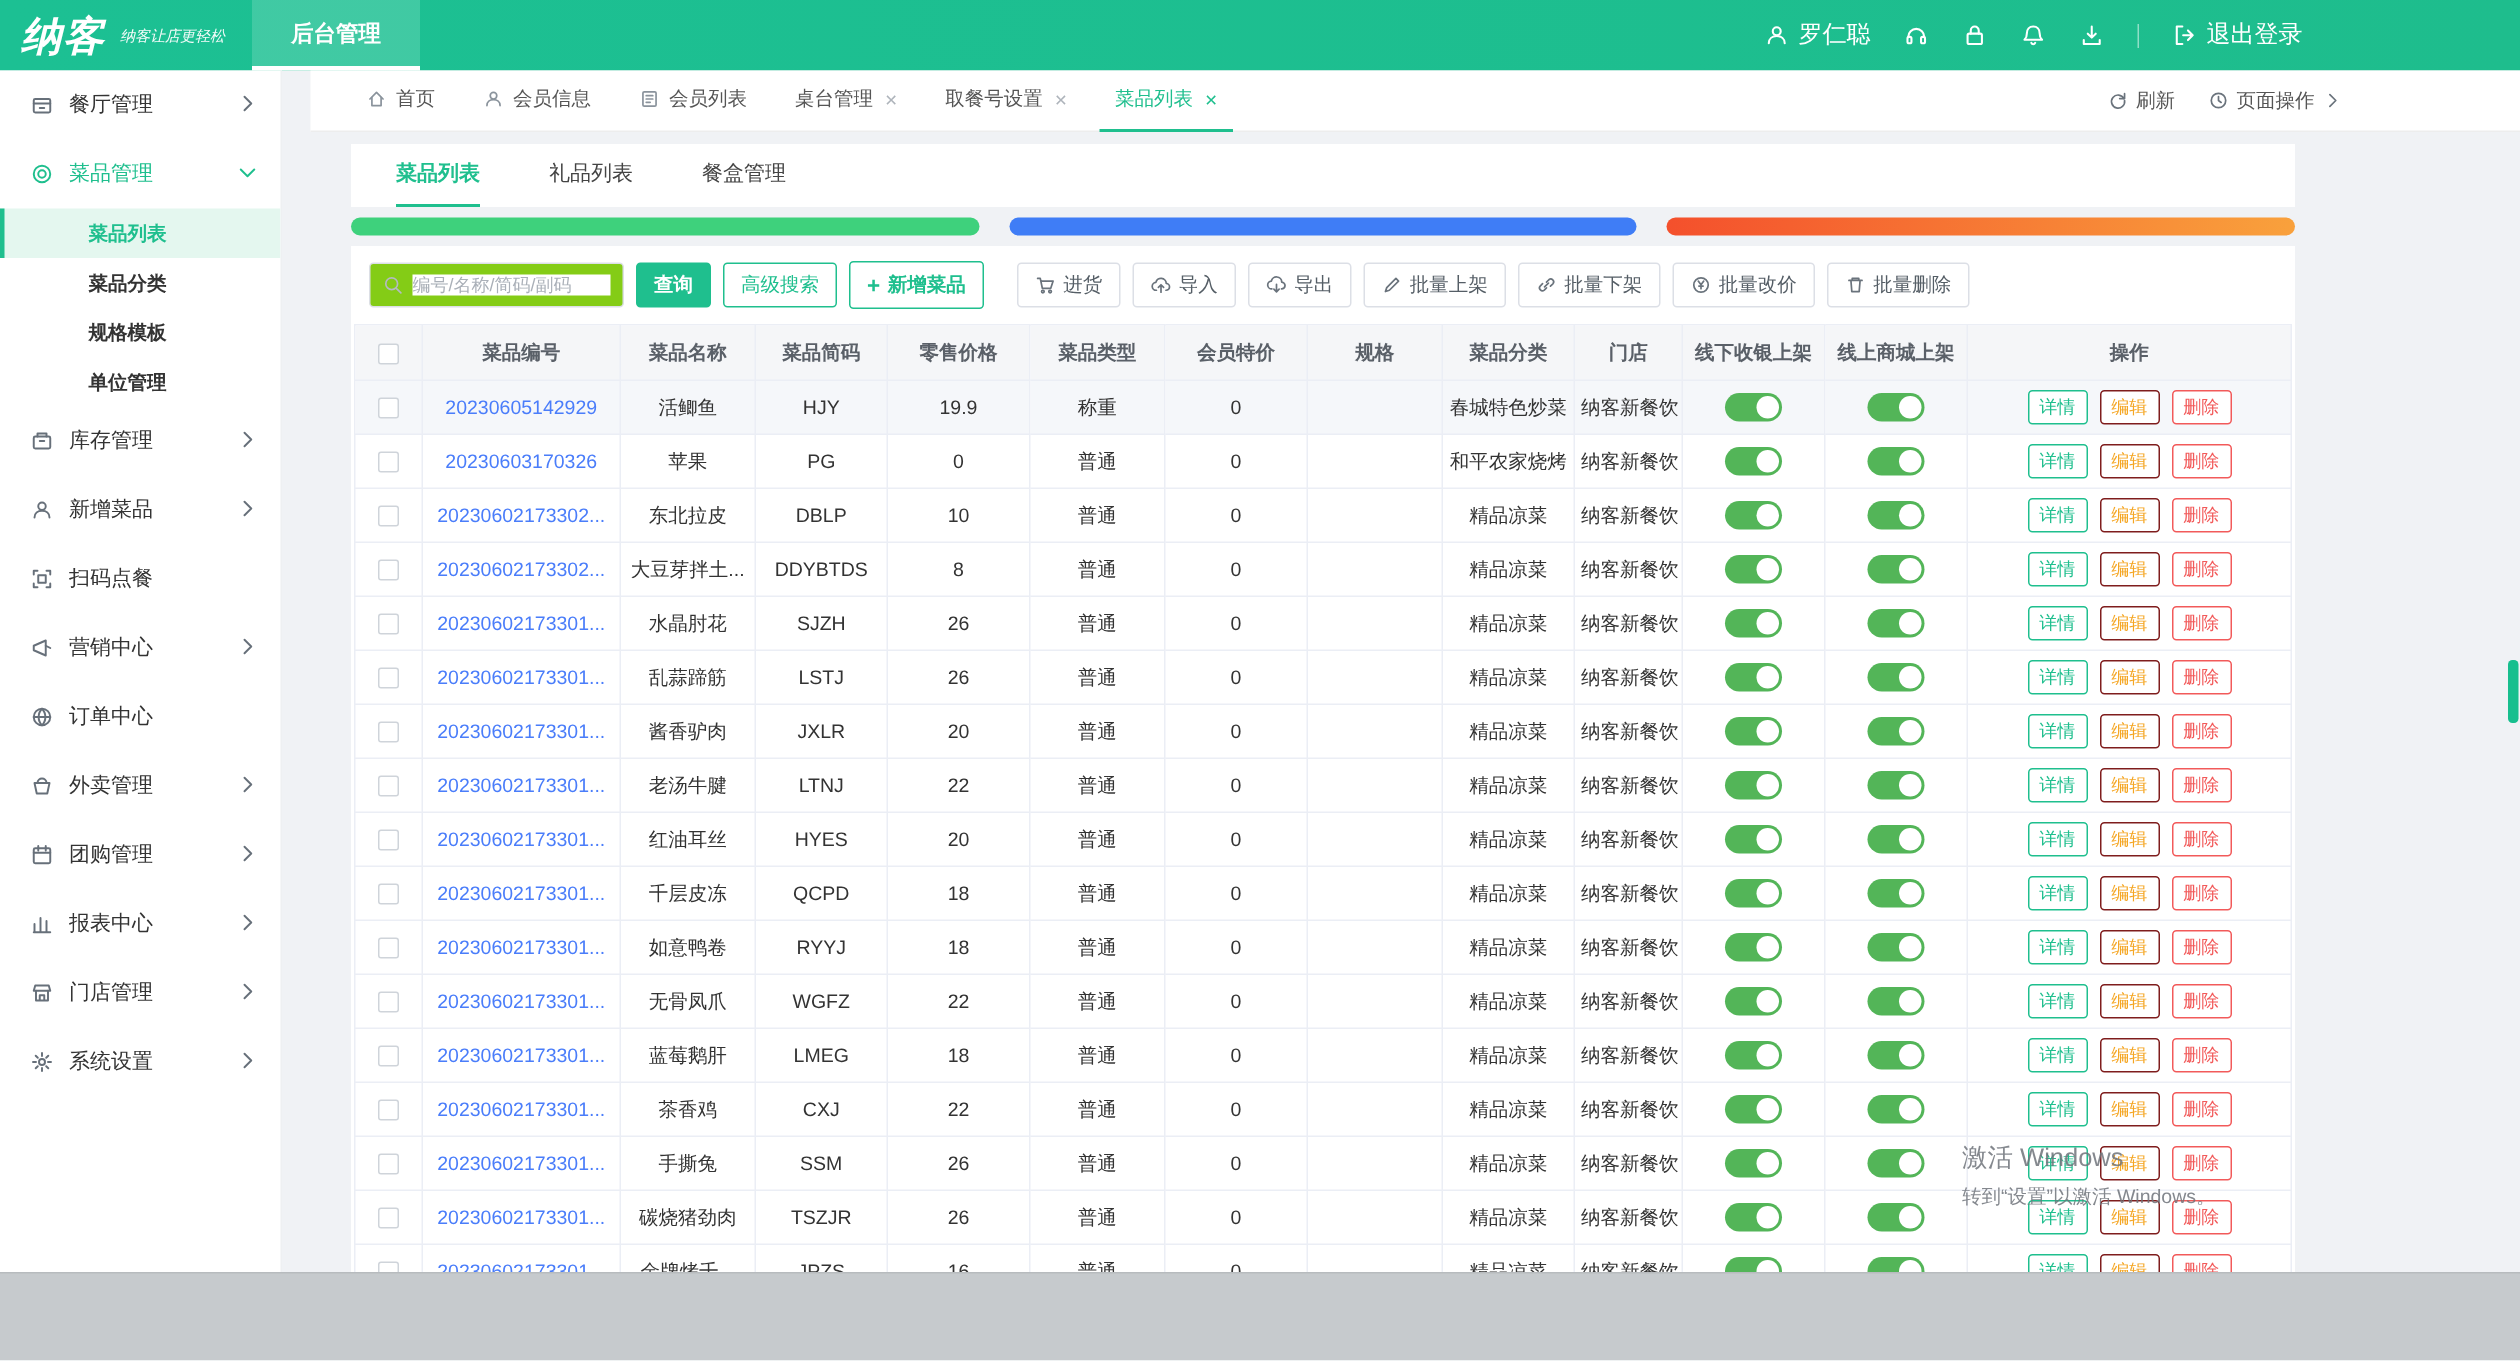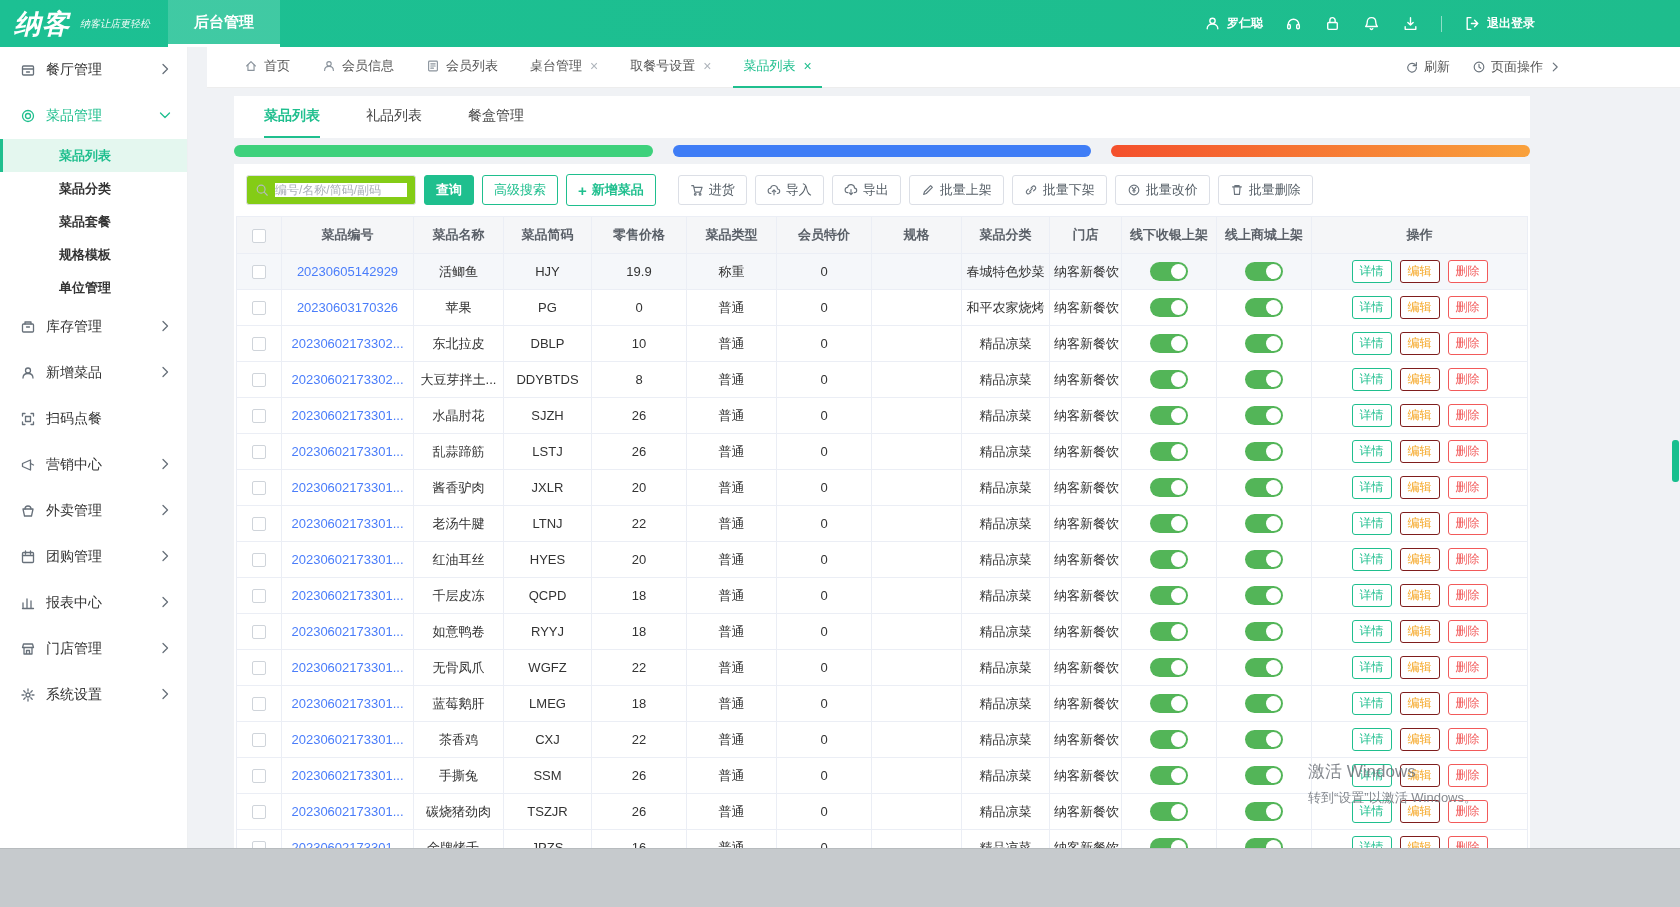--- a/index.html
+++ b/index.html
@@ -7,21 +7,21 @@
   body { font-family:"Liberation Sans","DejaVu Sans",sans-serif; font-size:13px; color:#333; background:#f0f2f5; }
   .app { position:relative; width:1680px; height:907px; overflow:hidden; background:#f0f2f5; }
 
   
   .topbar { height:47px; background:linear-gradient(90deg,#1cc093,#1ebd8d); display:flex; align-items:center; color:#fff; padding:0 145px 0 14px; }
   .logo { font-size:27px; font-weight:bold; font-style:italic; letter-spacing:1px; }
   .slogan { font-size:10px; font-style:italic; margin:0 18px 0 10px; opacity:.95; white-space:nowrap; }
   .admin-tab { height:47px; display:flex; align-items:center; padding:0 26px; background:rgba(255,255,255,.16); border-bottom:3px solid #fff; font-size:15px; font-weight:bold; cursor:pointer; }
   .topbar .spacer { flex:1; }
   .topbar .uright { display:flex; align-items:center; gap:22px; }
-  .uitem { display:flex; align-items:flex-start; gap:6px; font-size:12px; cursor:pointer; white-space:nowrap;font-weight:bold; }
+  .uitem { display:flex; align-items:center; gap:6px; font-size:16px; cursor:pointer; white-space:nowrap; }
   .topbar svg.i { width:17px; height:17px; }
   .udivider { width:1px; height:16px; background:rgba(255,255,255,.5); }
 
   svg.i { width:14px; height:14px; fill:none; stroke:currentColor; stroke-width:1.3; stroke-linecap:round; stroke-linejoin:round; flex:none; }
 
   
   .body { display:flex; height:801px; }
 
   
   .sidebar { width:188px; background:#fff; height:100%; overflow:hidden; border-right:1px solid #eef0f2; flex:none; }
@@ -178,23 +178,20 @@
               <path d="M3.5 6L8 10.5 12.5 6"></path>
             </svg></span>
         </div>
         <div class="sb-sub active">
           <span>菜品列表</span>
         </div>
         <div class="sb-sub">
           <span>菜品分类</span>
         </div>
         <div class="sb-sub">
-          <span>菜品套餐</span>
-        </div>
-        <div class="sb-sub">
           <span>规格模板</span>
         </div>
         <div class="sb-sub">
           <span>单位管理</span>
         </div>
         <div class="sb-item">
           <svg class="i " viewBox="0 0 16 16">
             <rect x="2.5" y="5" width="11" height="8" rx="1"></rect>
             <path d="M5 5V3h6v2M6.5 8h3"></path>
           </svg>
@@ -222,20 +219,28 @@
         </div>
         <div class="sb-item">
           <svg class="i " viewBox="0 0 16 16">
             <path d="M2.5 9.5v-3l8-3.5v10z"></path>
             <path d="M10.5 6.5l3 1.5"></path>
           </svg>
           <span class="lbl">营销中心</span>
           <span class="chev"><svg class="i " viewBox="0 0 16 16">
               <path d="M6 3.5L10.5 8 6 12.5"></path>
             </svg></span>
+        </div>
+        <div class="sb-item">
+          <svg class="i " viewBox="0 0 16 16">
+            <circle cx="8" cy="8" r="5.5"></circle>
+            <path d="M2.5 8h11"></path>
+            <path d="M8 2.5c3 3 3 8 0 11-3-3-3-8 0-11z"></path>
+          </svg>
+          <span class="lbl">订单中心</span>
         </div>
         <div class="sb-item">
           <svg class="i " viewBox="0 0 16 16">
             <path d="M3 6h10l-1.5 7h-7z"></path>
             <path d="M5 6c0-4 6-4 6 0"></path>
           </svg>
           <span class="lbl">外卖管理</span>
           <span class="chev"><svg class="i " viewBox="0 0 16 16">
               <path d="M6 3.5L10.5 8 6 12.5"></path>
             </svg></span>

